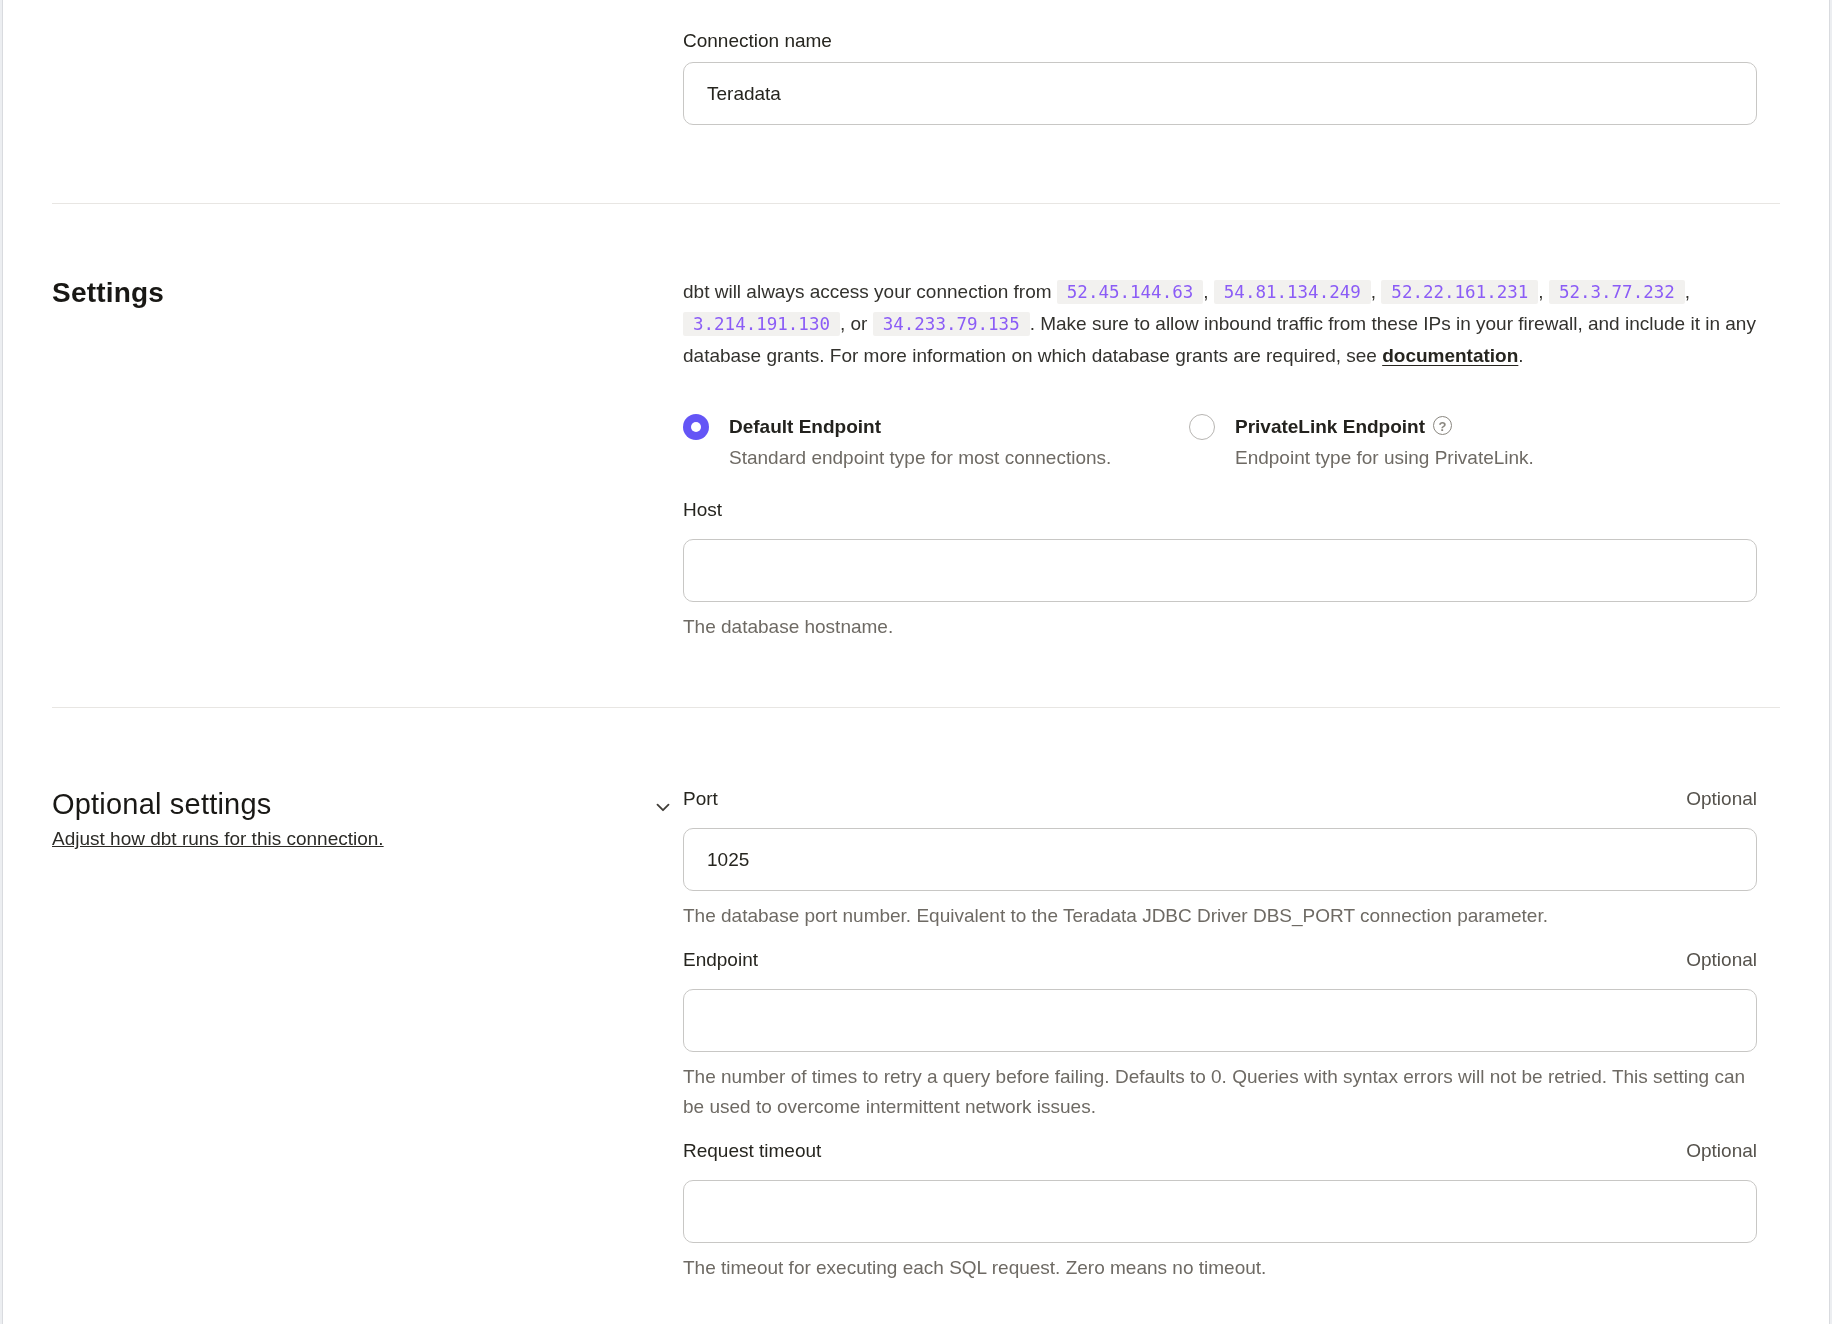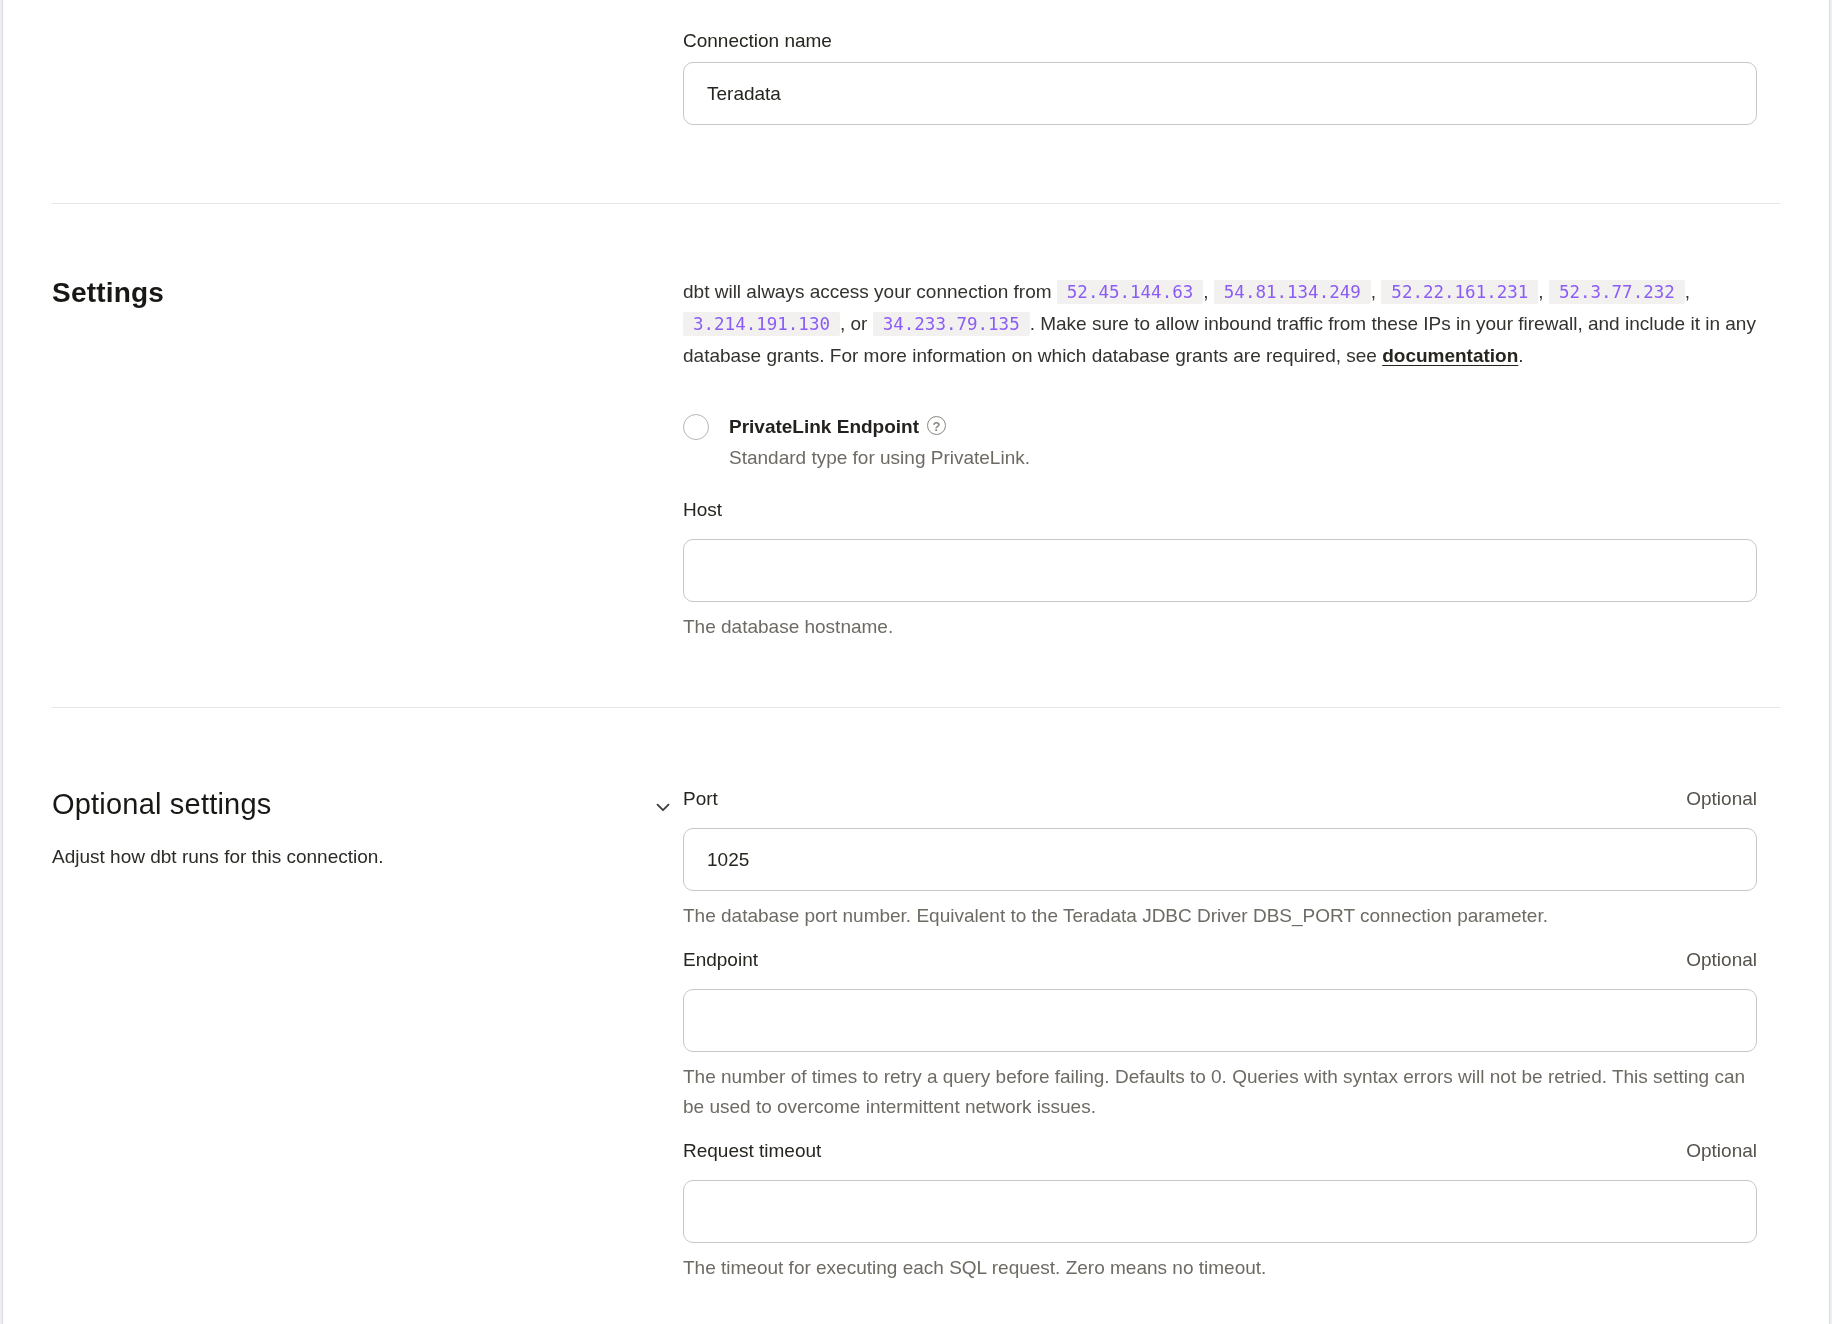--- a/index.html
+++ b/index.html
@@ -71,21 +71,21 @@
     display: inline-block; width: 19px; height: 19px; border-radius: 50%;
     border: 1.5px solid #8a8780; color: #8a8780; font-size: 13px; font-weight: 700;
     text-align: center; line-height: 19px; margin-left: 8px; vertical-align: 2px;
   }
   .host-field { margin-top: 24px; }
   .helper { color: #6e6a64; line-height: 30px; margin-top: 10px; max-width: 1074px; }
 
   
   .section-optional { padding-top: 78px; }
   h2.optional-title { font-size: 29px; line-height: 36px; font-weight: 400; color: #191815; letter-spacing: 0.2px; }
-  .optional-subtitle { color: #2c2b27; line-height: 30px; margin-top: 20px; }
+  .optional-subtitle { color: #2c2b27; line-height: 30px; margin-top: 2px; text-decoration: underline; }
   .collapse-btn {
     position: absolute; left: 596px; top: 6px;
     background: none; border: none; cursor: pointer; padding: 4px;
   }
   .field { margin-bottom: 16px; }
   .field-label-row { display: flex; justify-content: space-between; align-items: baseline; margin-bottom: 8px; text-align: right; }
   .optional-badge { color: #55524c; line-height: 26px; font-weight: 400; }
 </style>
 </head>
 <body>
@@ -102,22 +102,26 @@
     </section>
 
     <section class="row section-settings">
       <div class="col-left">
         <h2 class="section-title">Settings</h2>
       </div>
       <div class="col-right">
         <p class="ip-notice" id="ip-notice">dbt will always access your connection from <span class="ip-badge">52.45.144.63</span>, <span class="ip-badge">54.81.134.249</span>, <span class="ip-badge">52.22.161.231</span>, <span class="ip-badge">52.3.77.232</span>, <span class="ip-badge">3.214.191.130</span>, or <span class="ip-badge">34.233.79.135</span>. Make sure to allow inbound traffic from these IPs in your firewall, and include it in any database grants. For more information on which database grants are required, see <a class="doc-link">documentation</a>.</p>
         <div class="endpoints" id="endpoints">
             <label class="endpoint">
+              <span class="radio selected"></span>
+              <span class="endpoint-text"><span class="endpoint-title">Default Endpoint</span><span class="endpoint-desc">Standard endpoint type for most connections.</span></span>
+            </label>
+            <label class="endpoint">
               <span class="radio"></span>
-              <span class="endpoint-text"><span class="endpoint-title">PrivateLink Endpoint</span><span class="help-icon">?</span><span class="endpoint-desc">Standard type for using PrivateLink.</span></span>
+              <span class="endpoint-text"><span class="endpoint-title">PrivateLink Endpoint</span><span class="help-icon">?</span><span class="endpoint-desc">Endpoint type for using PrivateLink.</span></span>
             </label>
           </div>
         <div class="field host-field">
           <div class="field-label-row">
             <label class="field-label">Host</label>
           </div>
           <input class="text-input" type="text" value="" style="">
           <p class="helper">The database hostname.</p>
         </div>
       </div>

